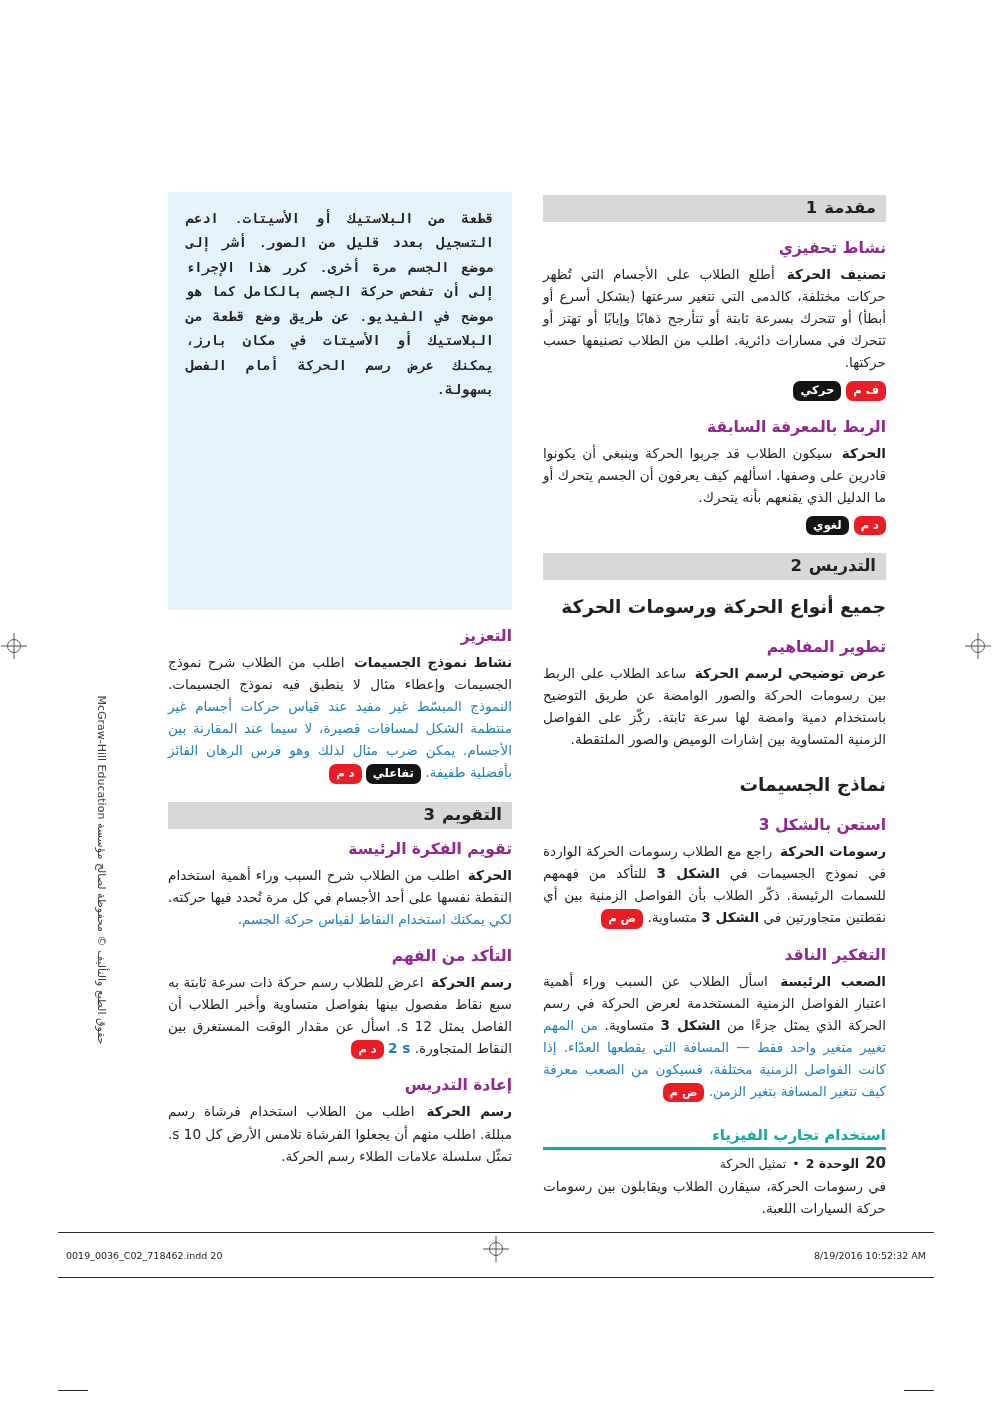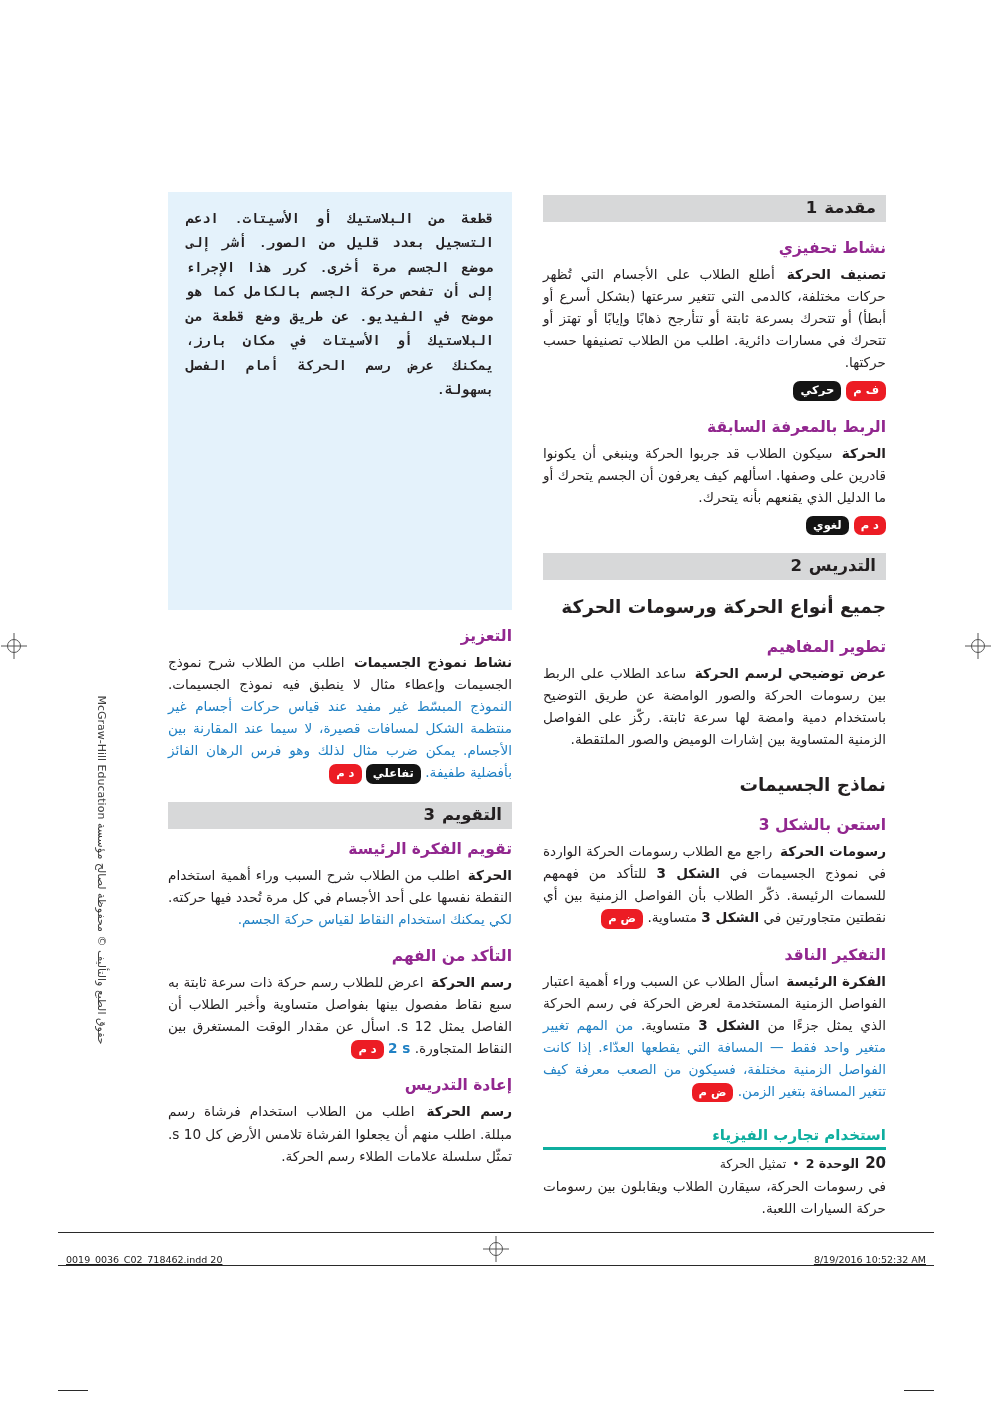--- a/index.html
+++ b/index.html
@@ -52,24 +52,24 @@
 
   
   .footer{
     position:absolute;top:1154px;right:106px;display:flex;gap:6px;
     align-items:baseline;font-size:12.5px;
   }
   .footer .pagenum{font-weight:bold;font-size:15px;}
   .footer .unit{font-weight:bold;}
 
   .slug-bar{
-    position:absolute;left:58px;right:58px;top:1232px;height:34px;
+    position:absolute;left:58px;right:58px;top:1232px;height:46px;
     border-top:1px solid #2a2a2a;border-bottom:1px solid #2a2a2a;
-    display:flex;align-items:flex-end;justify-content:space-between;
-    direction:ltr;padding:0 8px;font-size:9.5px;color:#1c1c1c;box-sizing:border-box;text-decoration:underline;
+    display:flex;align-items:center;justify-content:space-between;
+    direction:ltr;padding:0 8px;font-size:9.5px;color:#1c1c1c;box-sizing:border-box;
   }
 
   .copyright{
     position:absolute;left:-135px;top:862px;width:470px;height:16px;
     transform:rotate(90deg);font-size:11px;color:#3d3d3d;
     text-align:center;direction:rtl;white-space:nowrap;
   }
 
   .regmark{position:absolute;width:26px;height:26px;}
   .regmark-left{left:1px;top:633px;}
@@ -151,21 +151,21 @@
       <span>راجع مع الطلاب رسومات الحركة الواردة في نموذج الجسيمات في</span>
       <span class="b">الشكل 3</span>
       <span>للتأكد من فهمهم للسمات الرئيسة. ذكّر الطلاب بأن الفواصل الزمنية بين أي نقطتين متجاورتين في</span>
       <span class="b">الشكل 3</span>
       <span>متساوية.</span>
       <span class="badge red">ض م</span>
     </p>
 
     <h3 class="ph">التفكير الناقد</h3>
     <p class="body">
-      <span class="lead">الفكرة الرئيسة</span>
+      <span class="lead">الصعب الرئيسة</span>
       <span>اسأل الطلاب عن السبب وراء أهمية اعتبار الفواصل الزمنية المستخدمة لعرض الحركة في رسم الحركة الذي يمثل جزءًا من</span>
       <span class="b">الشكل 3</span>
       <span>متساوية.</span>
       <span class="blue">من المهم تغيير متغير واحد فقط — المسافة التي يقطعها العدّاء. إذا كانت الفواصل الزمنية مختلفة، فسيكون من الصعب معرفة كيف تتغير المسافة بتغير الزمن.</span>
       <span class="badge red">ض م</span>
     </p>
 
     <div class="teal-head">استخدام تجارب الفيزياء</div>
     <p class="body">
       <span>في رسومات الحركة، سيقارن الطلاب ويقابلون بين رسومات حركة السيارات اللعبة.</span>

